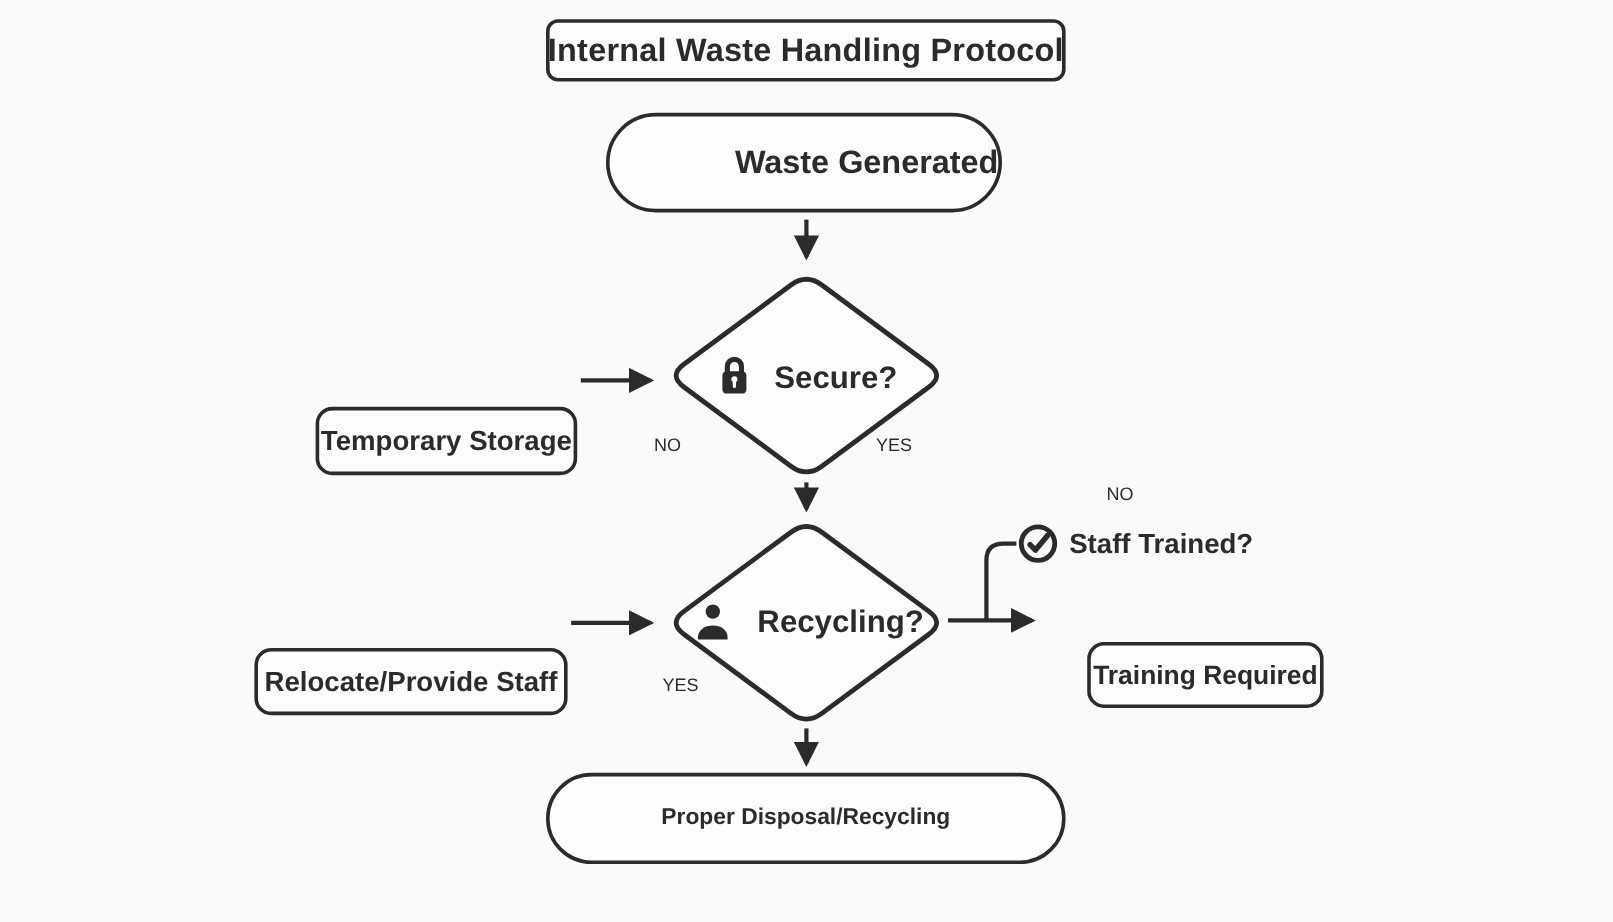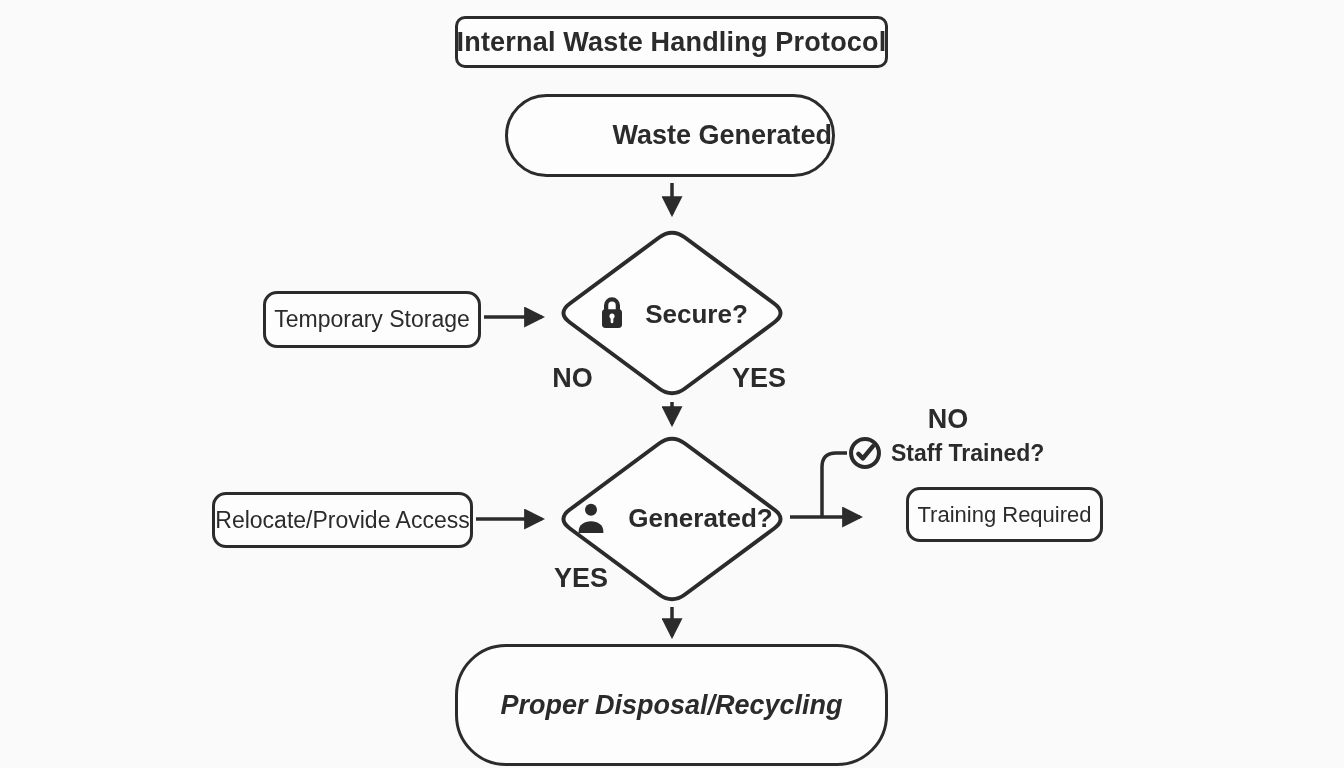--- a/index.html
+++ b/index.html
@@ -39,49 +39,48 @@
     font-size:27px;font-weight:700;
     letter-spacing:.2px;
   }
   .pill{border-width:3.5px;}
   .pill-start{
     left:505px;top:94px;width:330px;height:83px;
     border-radius:42px;
     font-size:27px;font-weight:700;justify-content:flex-end;
   }
   .pill-end{
-    left:455px;top:644px;width:433px;height:122px;
+    left:455px;top:644px;width:433px;height:76px;
     border-radius:51px;
-    font-size:27px;font-weight:700;font-style:italic;
+    font-size:19px;font-weight:700;
   }
   .process{
     border-radius:14px;
-    font-size:23px;font-weight:400;
+    font-size:23px;font-weight:700;margin-top:48px;
   }
   .process-temp{left:263px;top:291px;width:218px;height:57px;}
   .process-relocate{left:212px;top:492px;width:261px;height:56px;}
   .process-training{left:906px;top:487px;width:197px;height:55px;font-size:22px;}
 
   .diamond-label{
     position:absolute;
     display:flex;
     align-items:center;
     justify-content:center;
     gap:17px;
     font-size:26px;font-weight:700;
     color:var(--text);
   }
   .diamond-label.secure{left:557px;top:289px;width:230px;height:50px;}
   .diamond-label.accessible{left:557px;top:493px;width:230px;height:50px;}
 
   .edge-label{
     position:absolute;
-    font-size:27px;font-weight:700;
+    font-size:15px;font-weight:400;
     color:var(--text);
-    text-align:center;
   }
   .lbl-secure-no{left:545px;top:363px;width:55px;}
   .lbl-secure-yes{left:730px;top:363px;width:58px;}
   .lbl-accessible-yes{left:552px;top:563px;width:58px;}
   .lbl-staff-no{left:922px;top:404px;width:52px;}
 
   .staff-row{
     position:absolute;
     left:847px;top:435px;height:36px;
     display:flex;align-items:center;gap:8px;
@@ -144,25 +143,25 @@
   <div class="edge-label lbl-secure-no">NO</div>
   <div class="edge-label lbl-secure-yes">YES</div>
 
   <div class="diamond-label accessible">
     <span class="icon">
       <svg width="40" height="40" viewBox="0 0 24 24">
         <circle fill="#2b2b2b" cx="12" cy="7" r="3.6"></circle>
         <path fill="#2b2b2b" d="M4.6 21v-1.2c0-3.6 3.3-5.9 7.4-5.9s7.4 2.3 7.4 5.9V21z"></path>
       </svg>
     </span>
-    <span>Generated?</span>
+    <span>Recycling?</span>
   </div>
 
   <div class="node process process-relocate">
-    <span>Relocate/Provide Access</span>
+    <span>Relocate/Provide Staff</span>
   </div>
 
   <div class="edge-label lbl-accessible-yes">YES</div>
 
   <div class="edge-label lbl-staff-no">NO</div>
   <div class="staff-row">
     <span class="icon">
       <svg width="36" height="36" viewBox="0 0 24 24">
         <circle cx="12" cy="12" r="9.3" fill="none" stroke="#2b2b2b" stroke-width="2.7"></circle>
         <path d="M7.6 12.6 L10.6 15.6 L17.2 7.6" fill="none" stroke="#2b2b2b" stroke-width="3" stroke-linecap="round" stroke-linejoin="round"></path>

